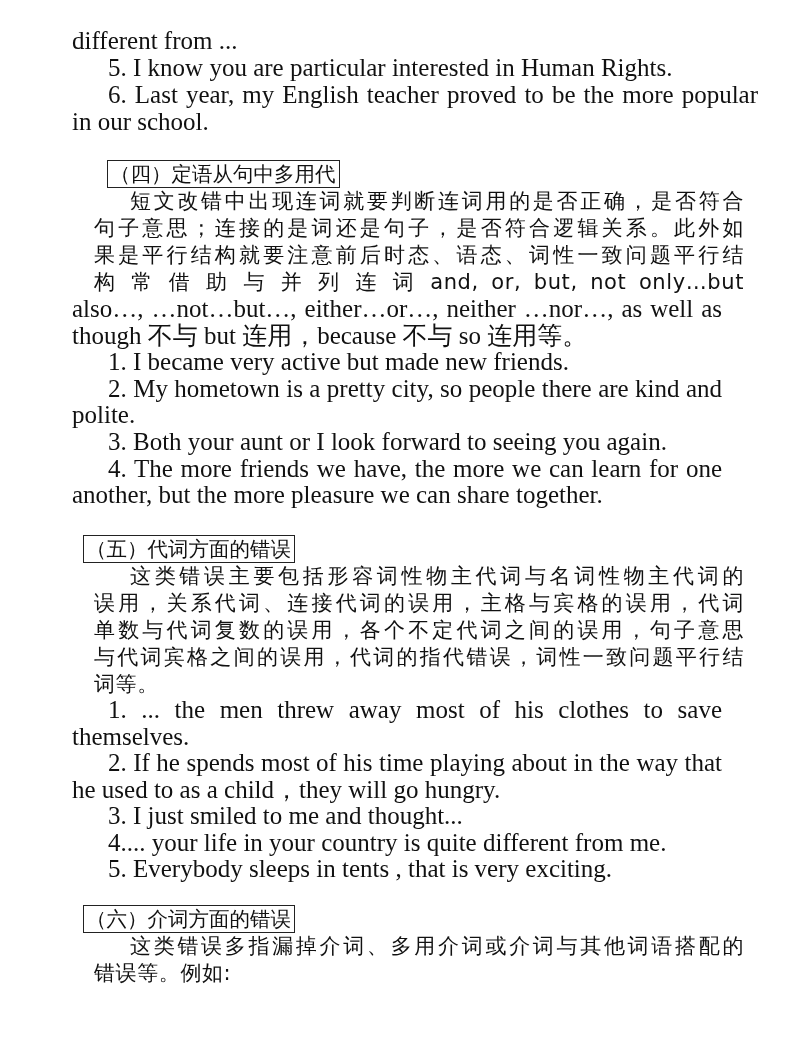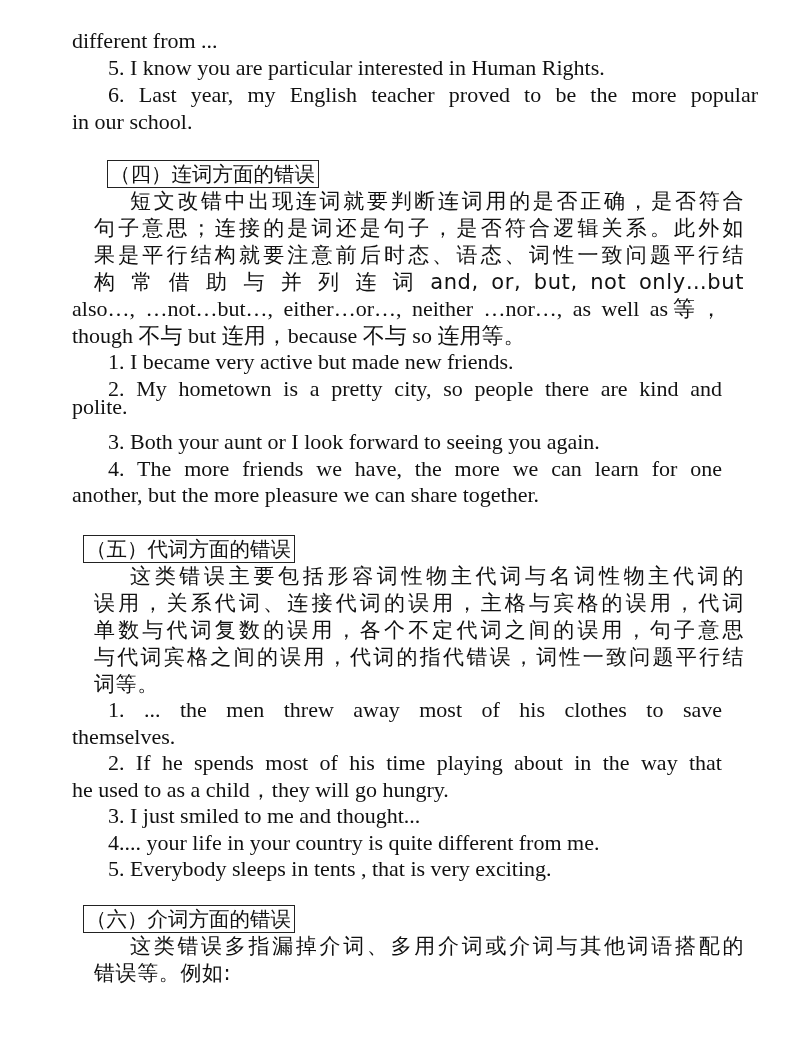--- a/index.html
+++ b/index.html
@@ -1,48 +1,48 @@
 <!DOCTYPE html>
 <html><head>
 <meta charset="utf-8">
 <style>
   html, body { margin: 0; padding: 0; background: #ffffff; }
   body { width: 787px; height: 1037px; position: relative; overflow: hidden; color: #111; }
   .page { position: absolute; left: 72px; top: 26px; width: 650px; }
-  .en { font-family: "Liberation Serif", "DejaVu Serif", serif; font-size: 22px; }
+  .en { font-family: "Liberation Serif", "DejaVu Serif", serif; font-size: 25px; }
   .line { position: absolute; left: 0; white-space: nowrap; line-height: 26px; height: 26px; }
   .just { text-align: justify; text-align-last: justify; width: 650px; white-space: normal; overflow: hidden; }
   .cn { font-family: "DejaVu Sans", sans-serif; font-size: 21px; letter-spacing: 0.6px; margin-left: 22px; }
   .indent { padding-left: 36px; }
   .heading {
     position: absolute; border: 1px solid #222; height: 26px; line-height: 26px;
     font-family: "DejaVu Sans", sans-serif; font-size: 20.5px; padding: 0 3px 0 2px; white-space: nowrap;
   }
 </style>
 </head>
 <body>
 
 <div class="page">
 
   <div class="line en" style="top:2px;">different from ...</div>
   <div class="line en indent" style="top:29px;">5. I know you are particular interested in Human Rights.</div>
   <div class="line en indent just" style="top:56px;">6. Last year, my English teacher proved to be the more popular</div>
   <div class="line en" style="top:83px;">in our school.</div>
 
-  <div class="heading" style="left:35px; top:134px;">（四）连词方面的错误</div>
+  <div class="heading" style="left:35px; top:134px;">（四）定语从句中多用代</div>
   <div class="line cn indent just" style="top:162px; box-sizing:border-box;">短文改错中出现连词就要判断连词用的是否正确，是否符合</div>
   <div class="line cn just" style="top:189px;">句子意思；连接的是词还是句子，是否符合逻辑关系。此外如</div>
   <div class="line cn just" style="top:216px;">果是平行结构就要注意前后时态、语态、词性一致问题平行结</div>
   <div class="line cn just" style="top:243px; word-spacing:2px;">构 常 借 助 与 并 列 连 词  and,  or,  but,  not  only…but</div>
   <div class="line en just" style="top:270px;">also…, …not…but…, either…or…, neither …nor…, as well as等，</div>
   <div class="line en" style="top:297px;">though 不与 but 连用，because 不与 so 连用等。</div>
 
   <div class="line en indent" style="top:323px;">1. I became very active but made new friends.</div>
   <div class="line en indent just" style="top:350px; box-sizing:border-box;">2. My hometown is a pretty city, so people there are kind and</div>
-  <div class="line en" style="top:368px;">polite.</div>
+  <div class="line en" style="top:376px;">polite.</div>
   <div class="line en indent" style="top:403px;">3. Both your aunt or I look forward to seeing you again.</div>
   <div class="line en indent just" style="top:430px; box-sizing:border-box;">4. The more friends we have, the more we can learn for one</div>
   <div class="line en" style="top:456px;">another, but the more pleasure we can share together.</div>
 
   <div class="heading" style="left:11px; top:509px;">（五）代词方面的错误</div>
   <div class="line cn indent just" style="top:537px; box-sizing:border-box;">这类错误主要包括形容词性物主代词与名词性物主代词的</div>
   <div class="line cn just" style="top:564px;">误用，关系代词、连接代词的误用，主格与宾格的误用，代词</div>
   <div class="line cn just" style="top:591px;">单数与代词复数的误用，各个不定代词之间的误用，句子意思</div>
   <div class="line cn just" style="top:618px;">与代词宾格之间的误用，代词的指代错误，词性一致问题平行结</div>
   <div class="line cn" style="top:645px;">词等。</div>

